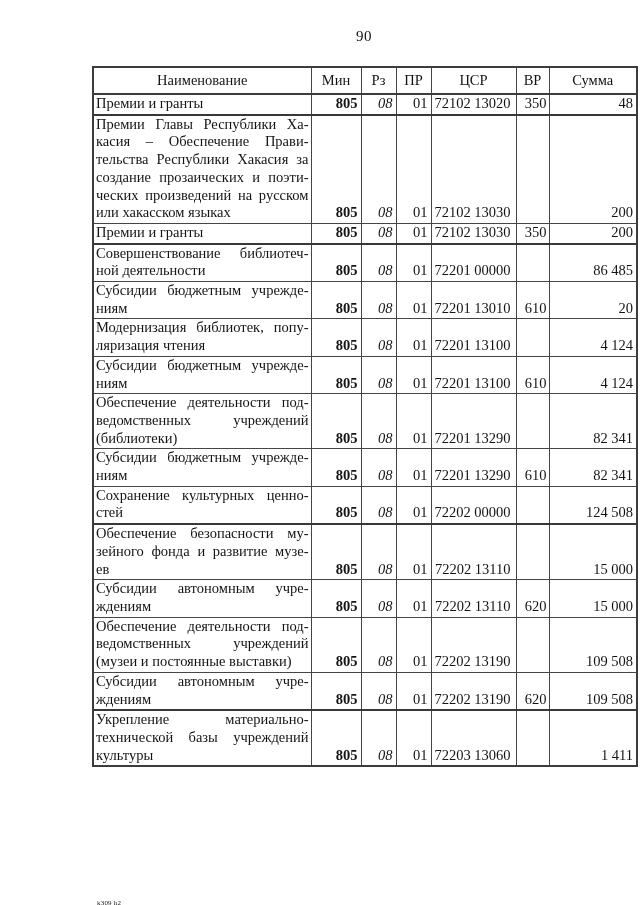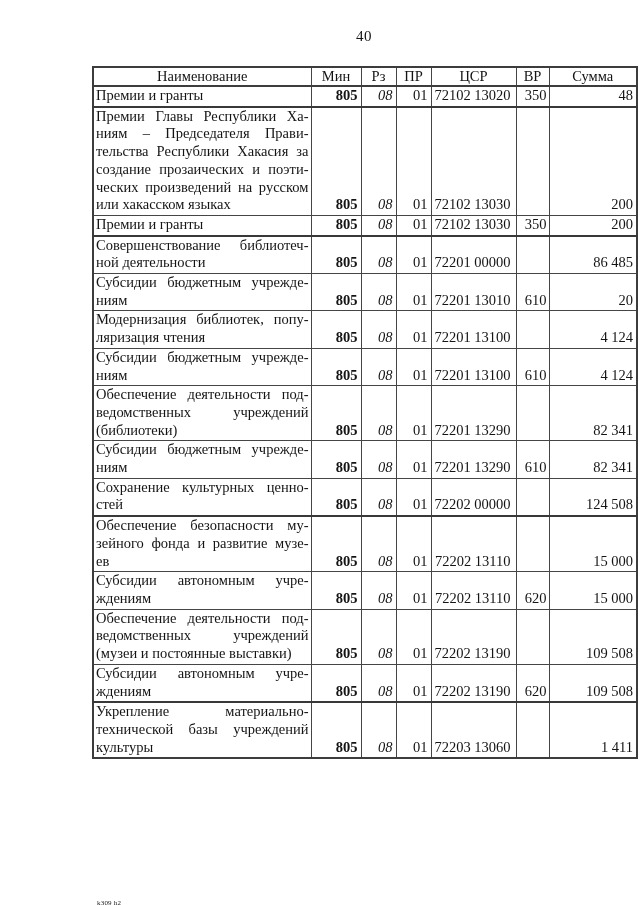--- a/index.html
+++ b/index.html
@@ -28,21 +28,21 @@
     width: 544px;
     border-collapse: collapse;
     table-layout: fixed;
     font-size: 14.5px;
     border: 2px solid #3c3c3c;
   }
   table.budget th, table.budget td {
     border: 1px solid #454545;
   }
   thead th {
-    height: 19px;
+    height: 27px;
     font-weight: normal;
     text-align: center;
     vertical-align: middle;
     border-bottom: 2px solid #3c3c3c !important;
     padding: 0 1px;
   }
   tbody td {
     vertical-align: bottom;
     line-height: 17.7px;
     padding: 0 0 1px 0;
@@ -65,21 +65,21 @@
     font-size: 7px;
     color: #222222;
     letter-spacing: 0.2px;
     margin-top: 31px;
   }
 </style>
 </head>
 <body>
 
 <div class="page">
-  <div class="page-number">40</div>
+  <div class="page-number">90</div>
 
   <table class="budget">
     <colgroup>
       <col style="width:218px">
       <col style="width:50px">
       <col style="width:35px">
       <col style="width:35px">
       <col style="width:85px">
       <col style="width:33px">
       <col style="width:88px">
@@ -103,21 +103,21 @@
           <td class="cell-num col-min">805</td>
           <td class="cell-num col-rz">08</td>
           <td class="cell-num col-pr">01</td>
           <td class="cell-num col-csr">72102 13020</td>
           <td class="cell-num col-vr">350</td>
           <td class="cell-num col-sum">48</td>
         </tr>
         <tr>
           <td class="cell-name col-name">
             <div class="ln jl">Премии Главы Республики Ха-</div>
-            <div class="ln jl">ниям – Председателя Прави-</div>
+            <div class="ln jl">касия – Обеспечение Прави-</div>
             <div class="ln jl">тельства Республики Хакасия за</div>
             <div class="ln jl">создание прозаических и поэти-</div>
             <div class="ln jl">ческих произведений на русском</div>
             <div class="ln">или хакасском языках</div>
           </td>
           <td class="cell-num col-min">805</td>
           <td class="cell-num col-rz">08</td>
           <td class="cell-num col-pr">01</td>
           <td class="cell-num col-csr">72102 13030</td>
           <td class="cell-num col-vr"></td>

